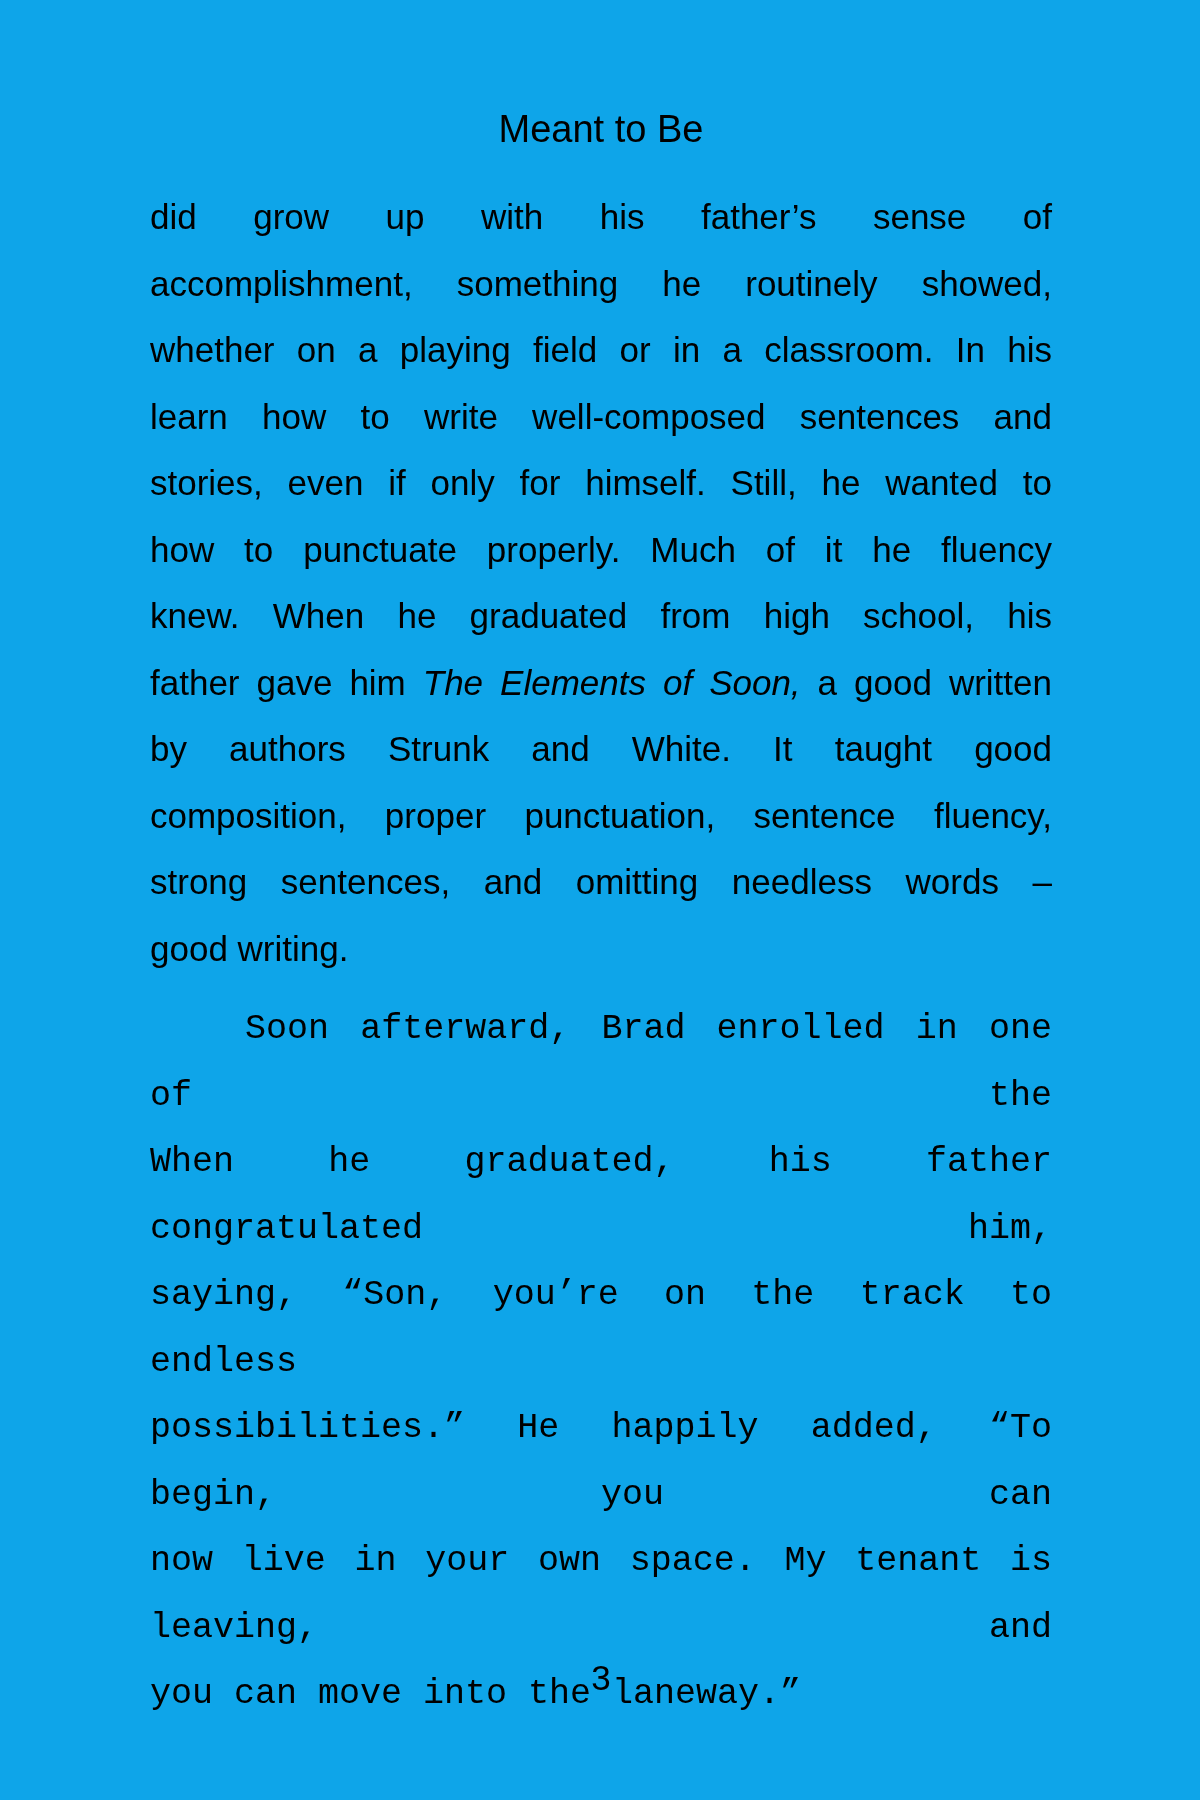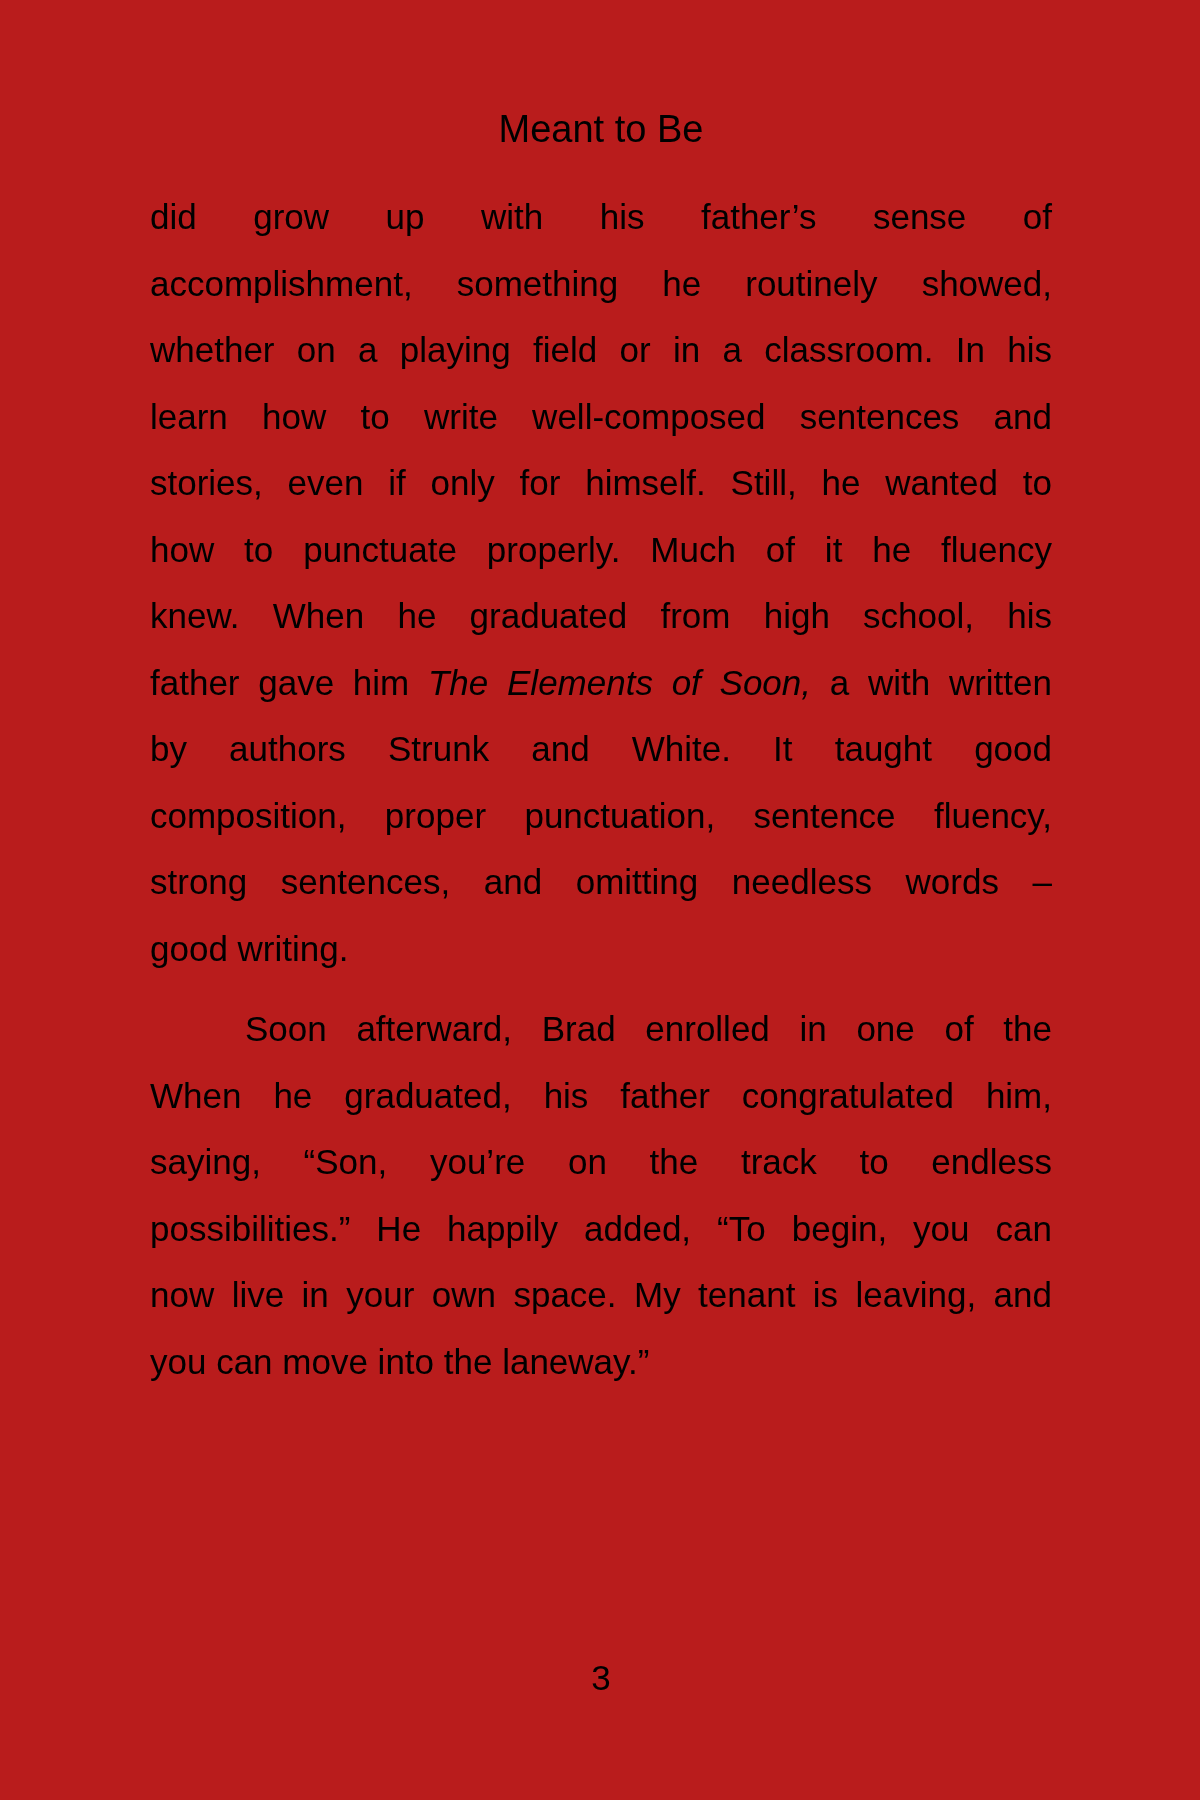--- a/index.html
+++ b/index.html
@@ -4,21 +4,21 @@
 <style>
   html, body {
     margin: 0;
     padding: 0;
     background: #ffffff;
   }
   .page {
     position: relative;
     width: 1200px;
     height: 1800px;
-    background: #b91c1c;
+    background: #0ea5e9;
     color: #000000;
     font-family: "Liberation Sans", sans-serif;
     overflow: hidden;
   }
   .title {
     position: absolute;
     top: 107px;
     left: 150px;
     width: 902px;
     text-align: center;
@@ -28,21 +28,21 @@
   }
   .content {
     position: absolute;
     top: 184px;
     left: 150px;
     width: 902px;
     font-size: 35px;
     line-height: 66.5px;
   }
   .paragraph { margin: 0; }
-  .paragraph + .paragraph { margin-top: 14px; }
+  .paragraph + .paragraph { margin-top: 14px; font-family: Liberation Mono, monospace; }
   .tline {
     text-align: justify;
     text-align-last: justify;
   }
   .tline.lastline {
     text-align: left;
     text-align-last: left;
   }
   .tline.firstline {
     text-indent: 95px;
@@ -66,21 +66,21 @@
 
   <div class="content">
       <div class="paragraph">
         <div class="tline"><span>did grow up with his father’s sense of</span></div>
         <div class="tline"><span>accomplishment, something he routinely showed,</span></div>
         <div class="tline"><span>whether on a playing field or in a classroom. In his</span></div>
         <div class="tline"><span>learn how to write well-composed sentences and</span></div>
         <div class="tline"><span>stories, even if only for himself. Still, he wanted to</span></div>
         <div class="tline"><span>how to punctuate properly. Much of it he fluency</span></div>
         <div class="tline"><span>knew. When he graduated from high school, his</span></div>
-        <div class="tline"><span>father gave him </span><span class="italic">The Elements of Soon,</span><span> a with written</span></div>
+        <div class="tline"><span>father gave him </span><span class="italic">The Elements of Soon,</span><span> a good written</span></div>
         <div class="tline"><span>by authors Strunk and White. It taught good</span></div>
         <div class="tline"><span>composition, proper punctuation, sentence fluency,</span></div>
         <div class="tline"><span>strong sentences, and omitting needless words –</span></div>
         <div class="tline lastline"><span>good writing.</span></div>
       </div>
       <div class="paragraph">
         <div class="tline firstline"><span>Soon afterward, Brad enrolled in one of the</span></div>
         <div class="tline"><span>When he graduated, his father congratulated him,</span></div>
         <div class="tline"><span>saying, “Son, you’re on the track to endless</span></div>
         <div class="tline"><span>possibilities.” He happily added, “To begin, you can</span></div>

